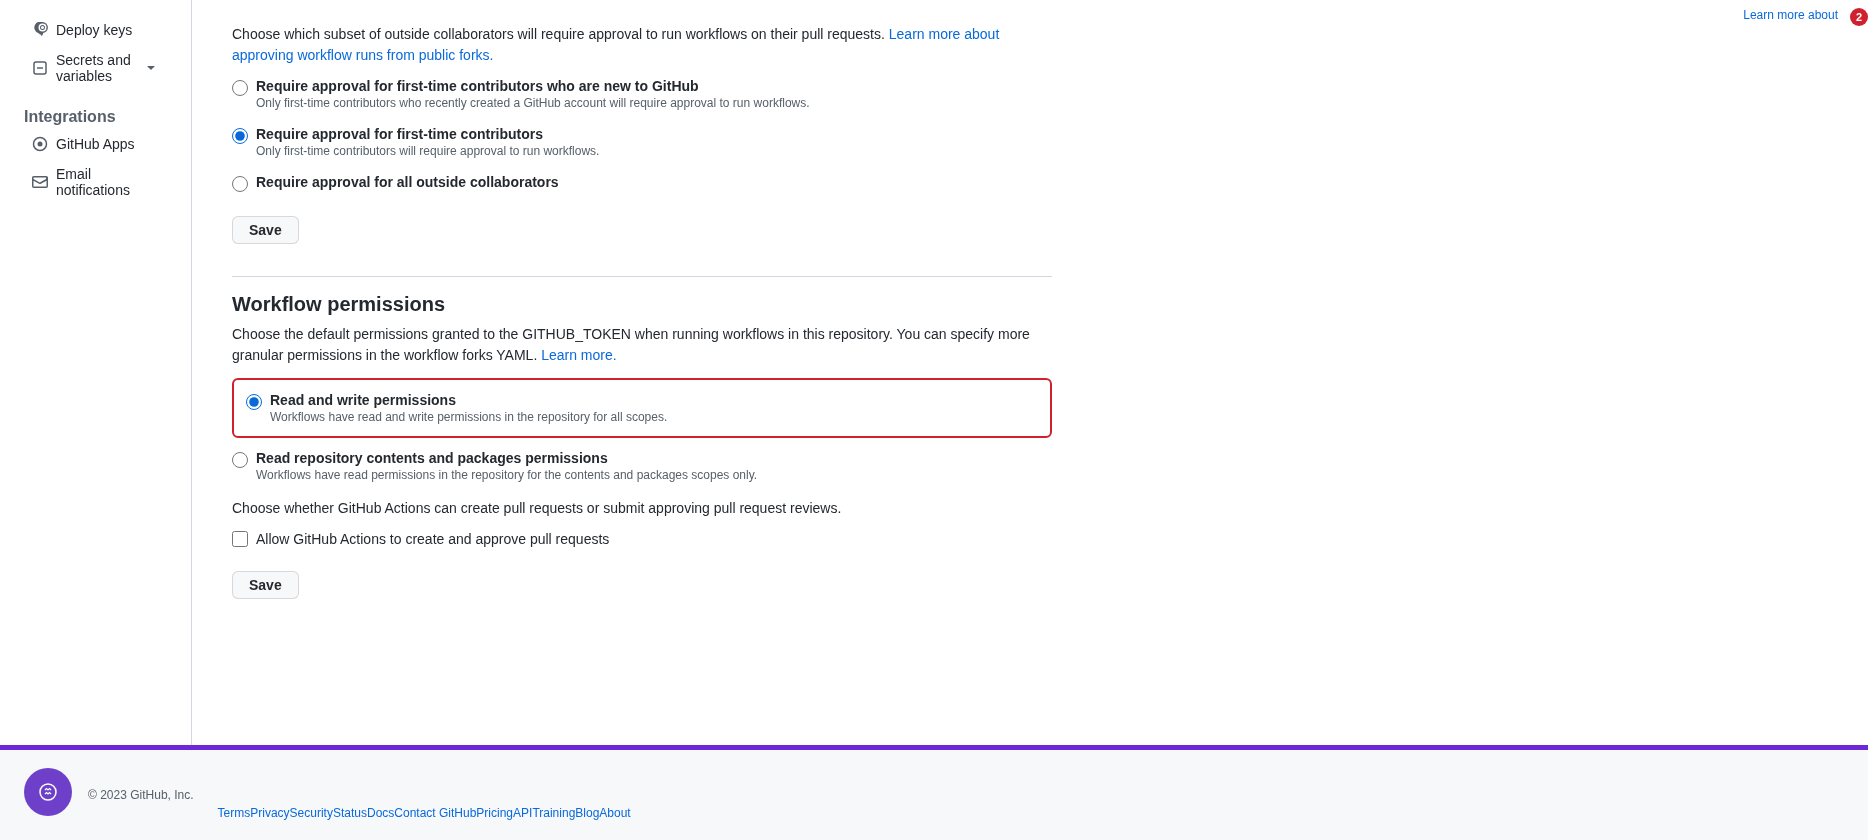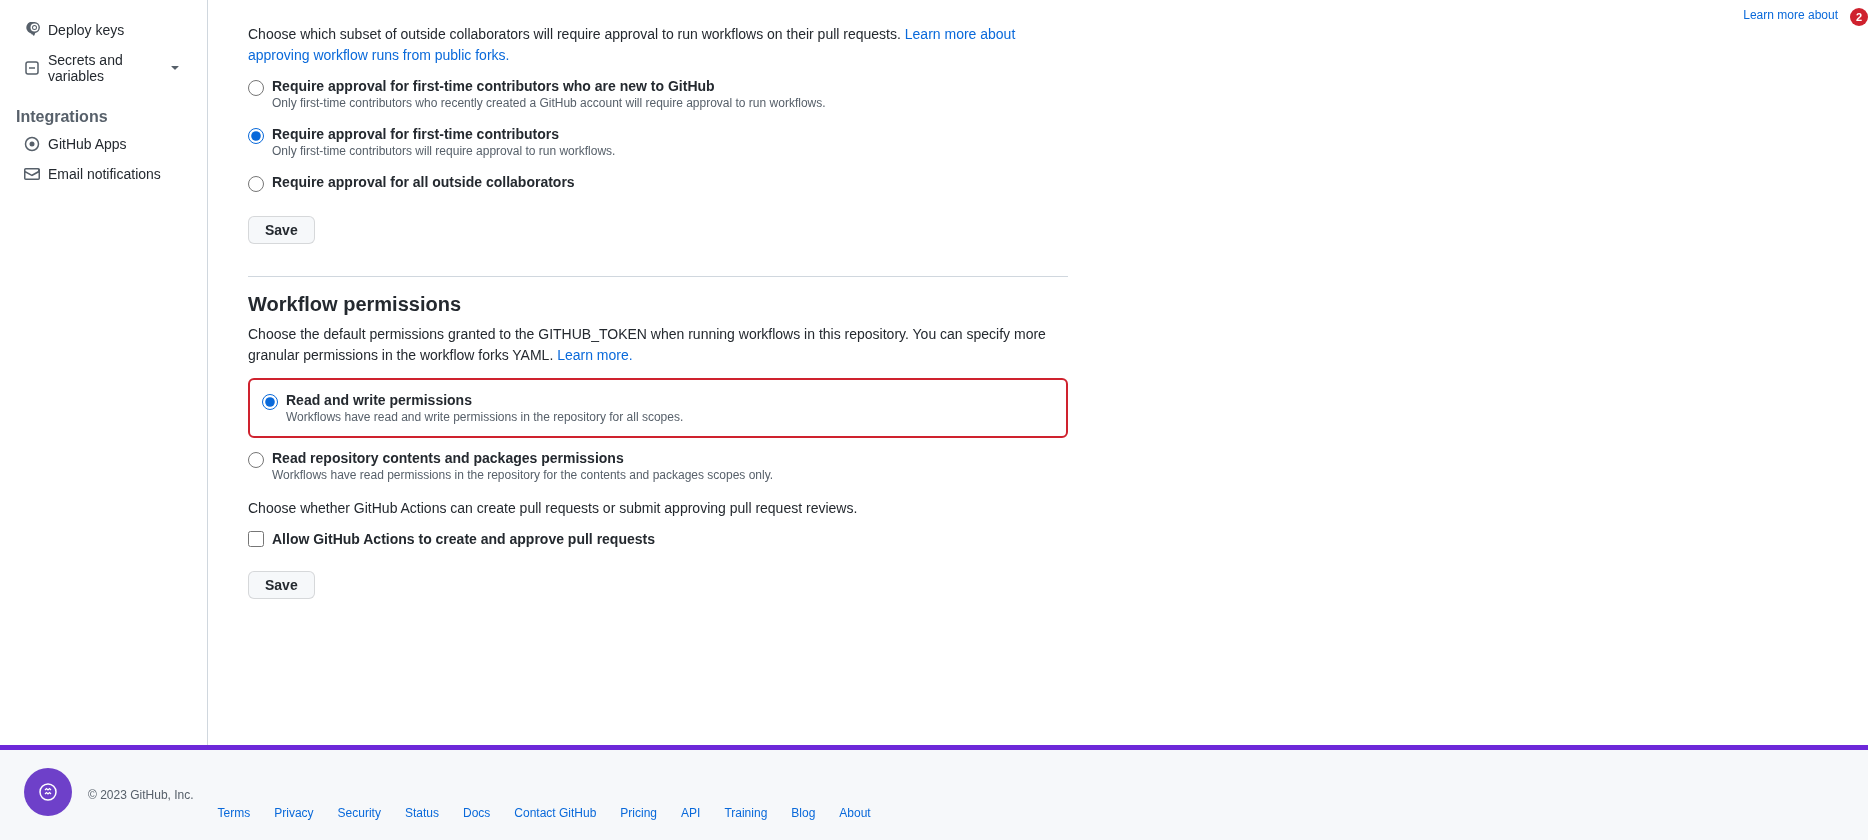--- a/index.html
+++ b/index.html
@@ -11,23 +11,23 @@
       display: flex;
       flex-direction: column;
       min-height: 840px;
     }
     .page-container {
       display: flex;
       flex: 1;
     }
     
     .sidebar {
-      width: 208px;
+      width: 192px;
       flex-shrink: 0;
-      padding: 16px 0;
+      padding: 16px 8px;
       border-right: 1px solid #d0d7de;
     }
     .sidebar-item {
       display: flex;
       align-items: center;
       gap: 8px;
       padding: 6px 16px;
       cursor: pointer;
       color: #24292f;
       font-size: 14px;
@@ -134,21 +134,21 @@
       align-items: center;
       gap: 8px;
       margin-bottom: 16px;
     }
     .checkbox-option input[type="checkbox"] {
       width: 16px;
       height: 16px;
       accent-color: #0969da;
     }
     .checkbox-option-label {
-      font-weight: 700;
+      font-weight: 400;
       font-size: 14px;
       color: #24292f;
     }
     
     .footer {
       border-top: 5px solid #6d28d9;
       padding: 20px 40px;
       display: flex;
       align-items: center;
       gap: 16px;
@@ -160,21 +160,21 @@
       align-items: center;
       margin-right: 8px;
     }
     .footer-copyright {
       font-size: 12px;
       color: #57606a;
       margin-right: 8px;
     }
     .footer-links {
       display: flex;
-      gap: 24px;
+      gap: 0;
       flex-wrap: wrap;
       margin-top: 36px;
     }
     .footer-link {
       font-size: 12px;
       color: #0969da;
       text-decoration: none;
       cursor: pointer;
     }
     

